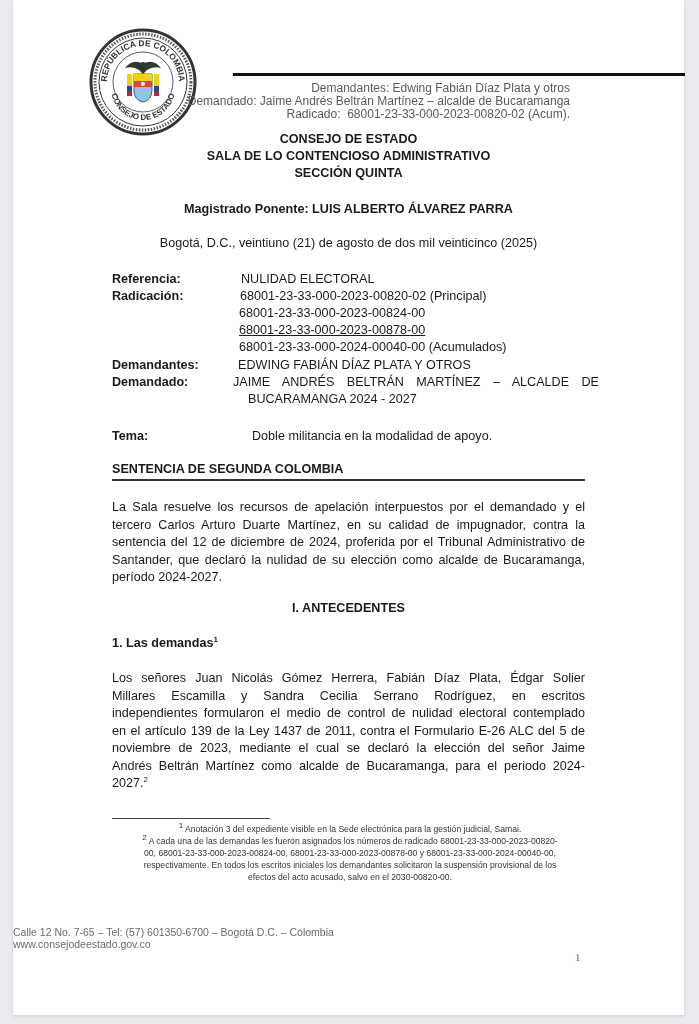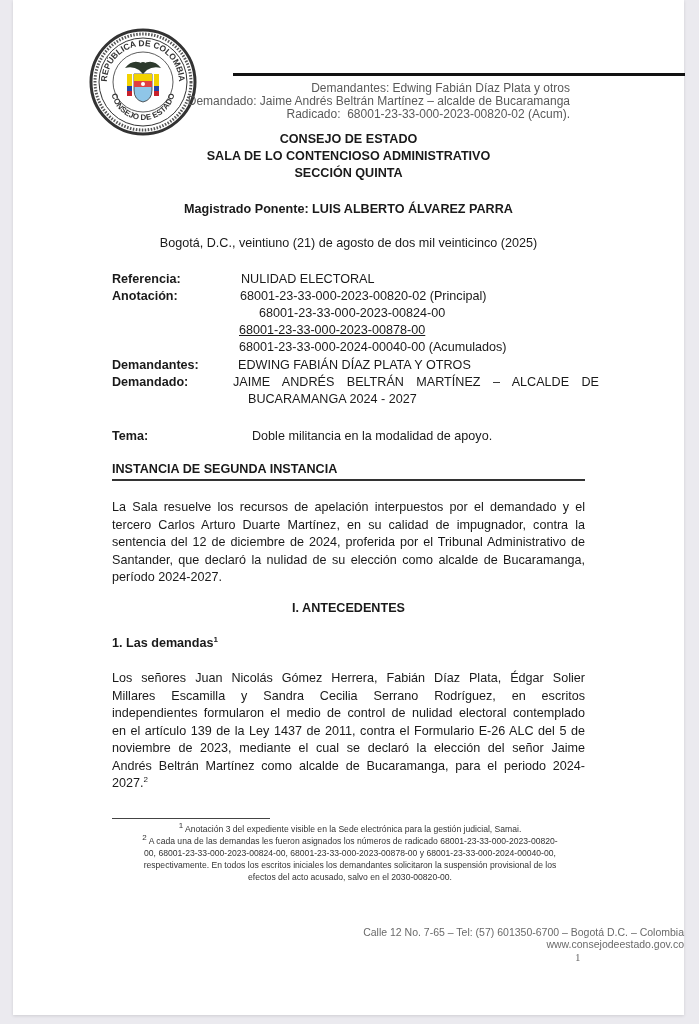--- a/index.html
+++ b/index.html
@@ -41,21 +41,21 @@
       left: 99px; width: 473px;
       font-size: 12.6px; line-height: 17.5px; text-align: justify;
     }
     .para .line { display: block; text-align: justify; text-align-last: justify; white-space: nowrap; }
     .para .line.last { text-align-last: left; }
     .heading-bold { font-weight: bold; font-size: 12.6px; }
     sup { font-size: 8px; line-height: 0; vertical-align: super; }
     .fn-rule { left: 99px; top: 818px; width: 158px; height: 1px; background: #444; }
     .footnotes { left: 99px; width: 476px; top: 823px; font-size: 8.6px; line-height: 12px; color: #333; }
     .footnotes .line { display: block; white-space: nowrap; text-align: center; }
-    .footer { left: 0; width: 671px; text-align: right; top: 926px; font-size: 10.5px; line-height: 12px; color: #6a6a6a; }
+    .footer { left: 0; width: 671px; text-align: left; top: 926px; font-size: 10.5px; line-height: 12px; color: #6a6a6a; }
     .page-num { left: 562px; top: 951px; font-size: 11px; color: #6a6a6a; font-family: "Liberation Serif", serif; }
   </style>
 </head>
 <body>
 
 <div class="page">
 
   <div class="abs seal">
     <svg width="108" height="108" viewBox="0 0 108 108">
       <circle cx="54" cy="54" r="52" fill="#fff" stroke="#333" stroke-width="3"></circle>
@@ -104,40 +104,40 @@
     <div>SECCIÓN QUINTA</div>
   </div>
 
   <div class="abs center magistrado">Magistrado Ponente: LUIS ALBERTO ÁLVAREZ PARRA</div>
   <div class="abs center date">Bogotá, D.C., veintiuno (21) de agosto de dos mil veinticinco (2025)</div>
 
   <div class="abs meta" style="top:271px; width:480px; height:150px;">
     <span class="label" style="top:0;">Referencia:</span>
     <span class="val" style="top:0; left:129px;">NULIDAD ELECTORAL</span>
 
-    <span class="label" style="top:17px;">Anotación:</span>
+    <span class="label" style="top:17px;">Radicación:</span>
     <span class="val" style="top:17px; left:128px;">68001-23-33-000-2023-00820-02 (Principal)</span>
-    <span class="val" style="top:34px; left:127px;margin-left:20px;">68001-23-33-000-2023-00824-00</span>
+    <span class="val" style="top:34px; left:127px;">68001-23-33-000-2023-00824-00</span>
     <span class="val" style="top:51px; left:127px;text-decoration:underline;">68001-23-33-000-2023-00878-00</span>
     <span class="val" style="top:68px; left:127px;">68001-23-33-000-2024-00040-00 (Acumulados)</span>
 
     <span class="label" style="top:86px;">Demandantes:</span>
     <span class="val" style="top:86px; left:126px;">EDWING FABIÁN DÍAZ PLATA Y OTROS</span>
 
     <span class="label" style="top:103px;">Demandado:</span>
     <span class="val" style="top:103px; left:121px; width:366px; text-align:justify; text-align-last:justify;">JAIME ANDRÉS BELTRÁN MARTÍNEZ – ALCALDE DE</span>
     <span class="val" style="top:120px; left:130px;margin-left:6px;">BUCARAMANGA 2024 - 2027</span>
   </div>
 
   <div class="abs meta" style="top:428px; width:480px; height:18px;">
     <span class="label" style="top:0;">Tema:</span>
     <span class="val" style="top:0; left:122px;margin-left:18px;">Doble militancia en la modalidad de apoyo.</span>
   </div>
 
-  <div class="abs section-head">INSTANCIA DE SEGUNDA INSTANCIA</div>
+  <div class="abs section-head">SENTENCIA DE SEGUNDA COLOMBIA</div>
 
   <div class="abs para" style="top:499px;">
     <span class="line">La Sala resuelve los recursos de apelación interpuestos por el demandado y el</span>
     <span class="line">tercero Carlos Arturo Duarte Martínez, en su calidad de impugnador, contra la</span>
     <span class="line">sentencia del 12 de diciembre de 2024, proferida por el Tribunal Administrativo de</span>
     <span class="line">Santander, que declaró la nulidad de su elección como alcalde de Bucaramanga,</span>
     <span class="line last">período 2024-2027.</span>
   </div>
 
   <div class="abs center heading-bold" style="top:601px;">I. ANTECEDENTES</div>

